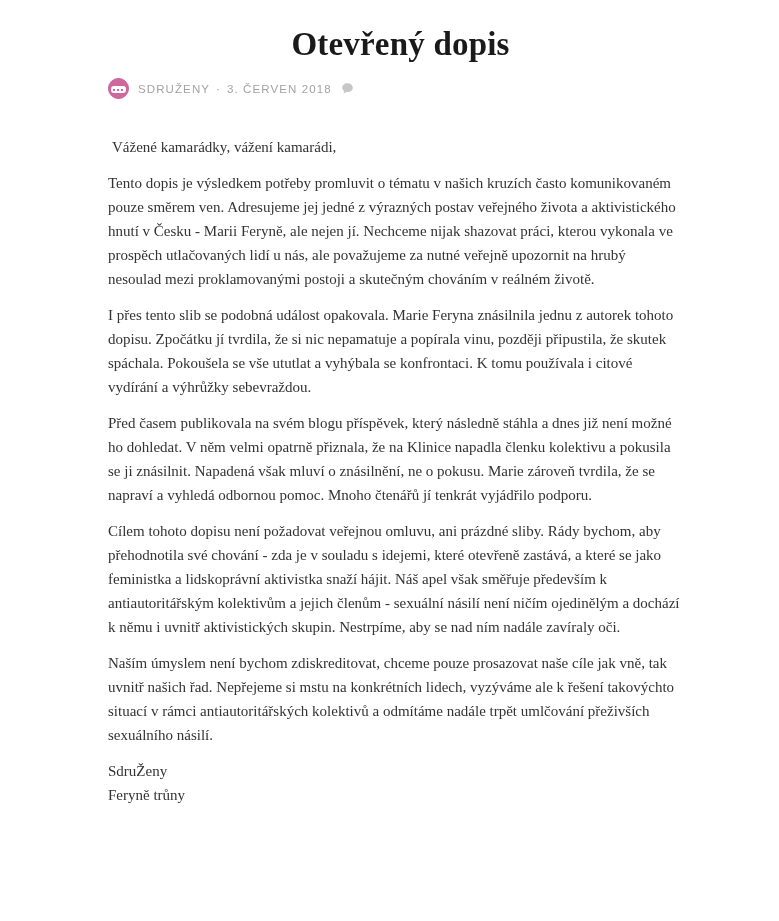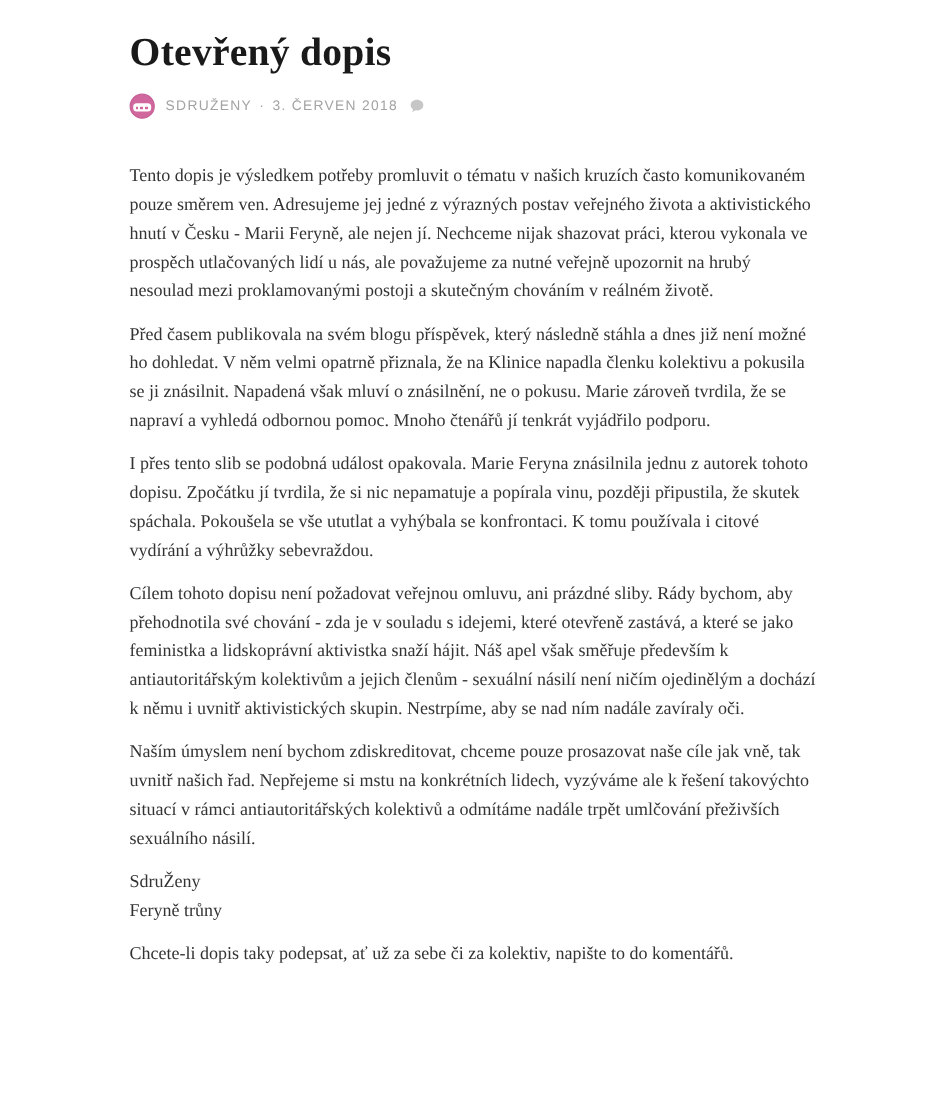--- a/index.html
+++ b/index.html
@@ -11,21 +11,22 @@
     box-sizing:border-box;
     padding:26px 0 0 108px;
     width:680px;
   }
   .post-title{
     font-family:"Liberation Serif",serif;
     font-weight:600;
     font-size:33px;
     color:#1a1a1a;
     letter-spacing:.2px;
-    margin:0 0 15px 0;
+    margin:0 0 15px 13px;
+    text-align:center;
   }
   .meta-row{
     display:flex;align-items:center;gap:9px;
     font-family:"Liberation Sans",sans-serif;
     font-size:11.5px;
     letter-spacing:1.1px;
     color:#a3a3a3;
     text-transform:uppercase;
   }
   .avatar{
@@ -73,28 +74,28 @@
       <span class="comments-icon">
         <svg width="13" height="13" viewBox="0 0 16 16">
           <path d="M8 1.5c-3.6 0-6.5 2.4-6.5 5.4 0 1.7 1 3.2 2.4 4.2L3.2 14l3.4-1.8c.45.1.9.15 1.4.15 3.6 0 6.5-2.4 6.5-5.4S11.6 1.5 8 1.5z" fill="#b3b3b3"></path>
         </svg>
       </span>
     </span>
   </div>
 
   <div class="article">
     <div>
+        <p class="first">Vážené kamarádky, vážení kamarádi,</p>
         <p>Tento dopis je výsledkem potřeby promluvit o tématu v našich kruzích často komunikovaném pouze směrem ven. Adresujeme jej jedné z výrazných postav veřejného života a aktivistického hnutí v Česku - Marii Feryně, ale nejen jí. Nechceme nijak shazovat práci, kterou vykonala ve prospěch utlačovaných lidí u nás, ale považujeme za nutné veřejně upozornit na hrubý nesoulad mezi proklamovanými postoji a skutečným chováním v reálném životě.</p>
+        <p>I přes tento slib se podobná událost opakovala. Marie Feryna znásilnila jednu z autorek tohoto dopisu. Zpočátku jí tvrdila, že si nic nepamatuje a popírala vinu, později připustila, že skutek spáchala. Pokoušela se vše ututlat a vyhýbala se konfrontaci. K tomu používala i citové vydírání a výhrůžky sebevraždou.</p>
         <p>Před časem publikovala na svém blogu příspěvek, který následně stáhla a dnes již není možné ho dohledat. V něm velmi opatrně přiznala, že na Klinice napadla členku kolektivu a pokusila se ji znásilnit. Napadená však mluví o znásilnění, ne o pokusu. Marie zároveň tvrdila, že se napraví a vyhledá odbornou pomoc. Mnoho čtenářů jí tenkrát vyjádřilo podporu.</p>
-        <p>I přes tento slib se podobná událost opakovala. Marie Feryna znásilnila jednu z autorek tohoto dopisu. Zpočátku jí tvrdila, že si nic nepamatuje a popírala vinu, později připustila, že skutek spáchala. Pokoušela se vše ututlat a vyhýbala se konfrontaci. K tomu používala i citové vydírání a výhrůžky sebevraždou.</p>
         <p>Cílem tohoto dopisu není požadovat veřejnou omluvu, ani prázdné sliby. Rády bychom, aby přehodnotila své chování - zda je v souladu s idejemi, které otevřeně zastává, a které se jako feministka a lidskoprávní aktivistka snaží hájit. Náš apel však směřuje především k antiautoritářským kolektivům a jejich členům - sexuální násilí není ničím ojedinělým a dochází k němu i uvnitř aktivistických skupin. Nestrpíme, aby se nad ním nadále zavíraly oči.</p>
         <p>Naším úmyslem není bychom zdiskreditovat, chceme pouze prosazovat naše cíle jak vně, tak uvnitř našich řad. Nepřejeme si mstu na konkrétních lidech, vyzýváme ale k řešení takovýchto situací v rámci antiautoritářských kolektivů a odmítáme nadále trpět umlčování přeživších sexuálního násilí.</p>
       </div>
 
     <p class="signature">
       <span>SdruŽeny</span><br>
       <span>Feryně trůny</span>
     </p>
 
-    <p>Chcete-li dopis taky podepsat, ať už za sebe či za kolektiv, napište to do komentářů.</p>
   </div>
 
 </div>
 
 </body></html>

